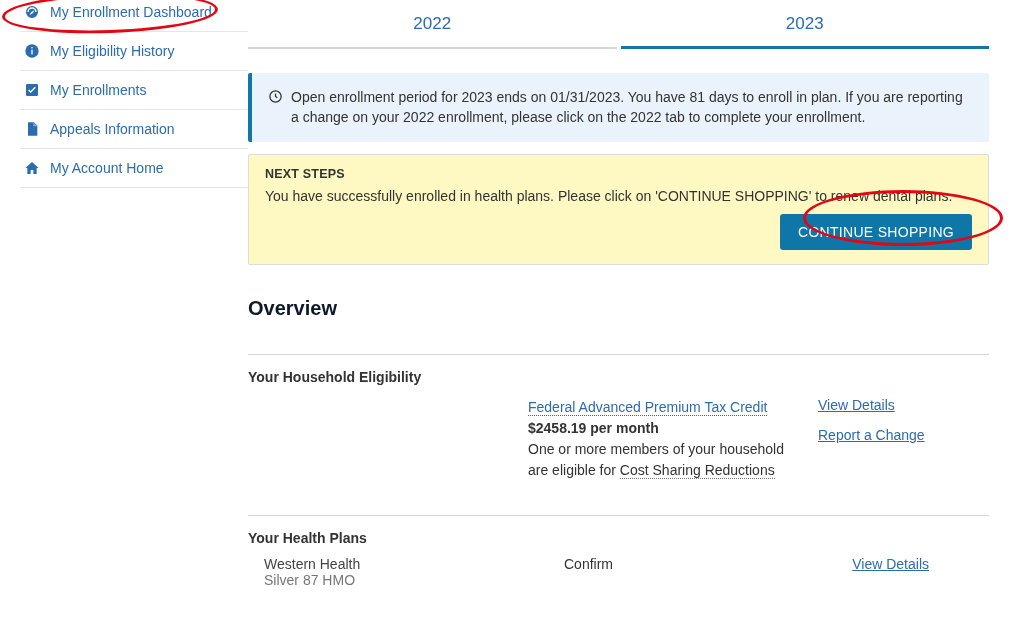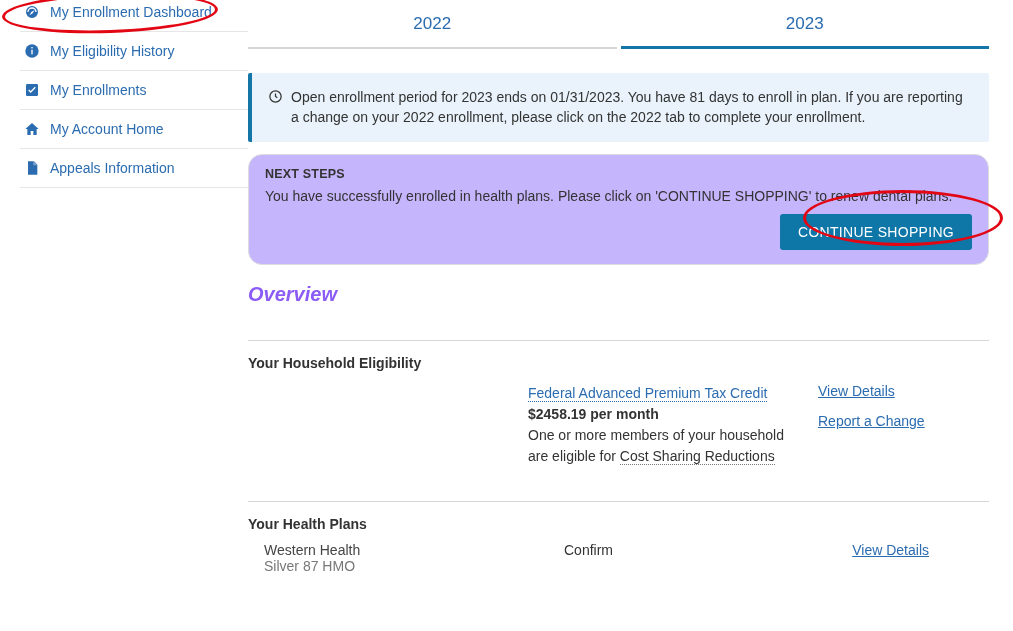--- a/index.html
+++ b/index.html
@@ -86,22 +86,22 @@
     gap: 8px;
     color: #333;
     line-height: 1.45;
     border-radius: 2px;
   }
   .info-banner .clock-icon { flex-shrink:0; margin-top:2px; }
   .next-steps {
     border: 1px solid #dcdcdc;
     margin-top: 12px;
     padding: 12px 16px 14px 16px;
-    background: #c4b5fd;
-    border-radius: 14px;
+    background: #fef9c3;
+    border-radius: 2px;
   }
   .next-steps .ns-title {
     font-size: 12.5px;
     font-weight: 600;
     letter-spacing: 0.2px;
     color: #333;
     margin-bottom: 6px;
   }
   .next-steps .ns-body {
     color: #333;
@@ -116,23 +116,22 @@
     letter-spacing: 0.3px;
     border-radius: 3px;
     cursor: pointer;
     float: right;
     margin-top: 8px;
   }
   .next-steps::after { content:""; display:block; clear:both; }
   .overview-h {
     font-size: 20px;
     font-weight: 600;
-    color: #8b5cf6;
-    margin-top: 18px;
-    font-style: italic;
+    color: #0f172a;
+    margin-top: 32px;
   }
   .status-line {
     margin-top: 10px;
     font-size: 14px;
     color: #222;
   }
   .status-line .case { color: #555; }
   .app-row {
     display: flex;
     margin-top: 10px;
@@ -210,33 +209,33 @@
         <svg viewBox="0 0 24 24" fill="currentColor">
             <rect x="3" y="3" width="18" height="18" rx="2"></rect>
             <path d="M7 12l3 3 7-7" stroke="#fff" stroke-width="2" fill="none"></path>
           </svg>
       </span>
       <span>My Enrollments</span>
     </div>
     <div class="sidebar-item">
       <span class="icon">
         <svg viewBox="0 0 24 24" fill="currentColor">
-            <path d="M12 3l10 9h-3v9h-5v-6h-4v6H5v-9H2z"></path>
-          </svg>
-      </span>
-      <span>My Account Home</span>
-    </div>
-    <div class="sidebar-item">
-      <span class="icon">
-        <svg viewBox="0 0 24 24" fill="currentColor">
             <path d="M6 2h9l5 5v15H6z"></path>
             <path d="M14 2v6h6" fill="#fff" opacity="0.4"></path>
           </svg>
       </span>
       <span>Appeals Information</span>
+    </div>
+    <div class="sidebar-item">
+      <span class="icon">
+        <svg viewBox="0 0 24 24" fill="currentColor">
+            <path d="M12 3l10 9h-3v9h-5v-6h-4v6H5v-9H2z"></path>
+          </svg>
+      </span>
+      <span>My Account Home</span>
     </div>
   </nav>
 
   <main class="main">
 
     <div class="tabs">
       <div class="tab">
         <span>2022</span>
       </div>
       <div class="tab active">

